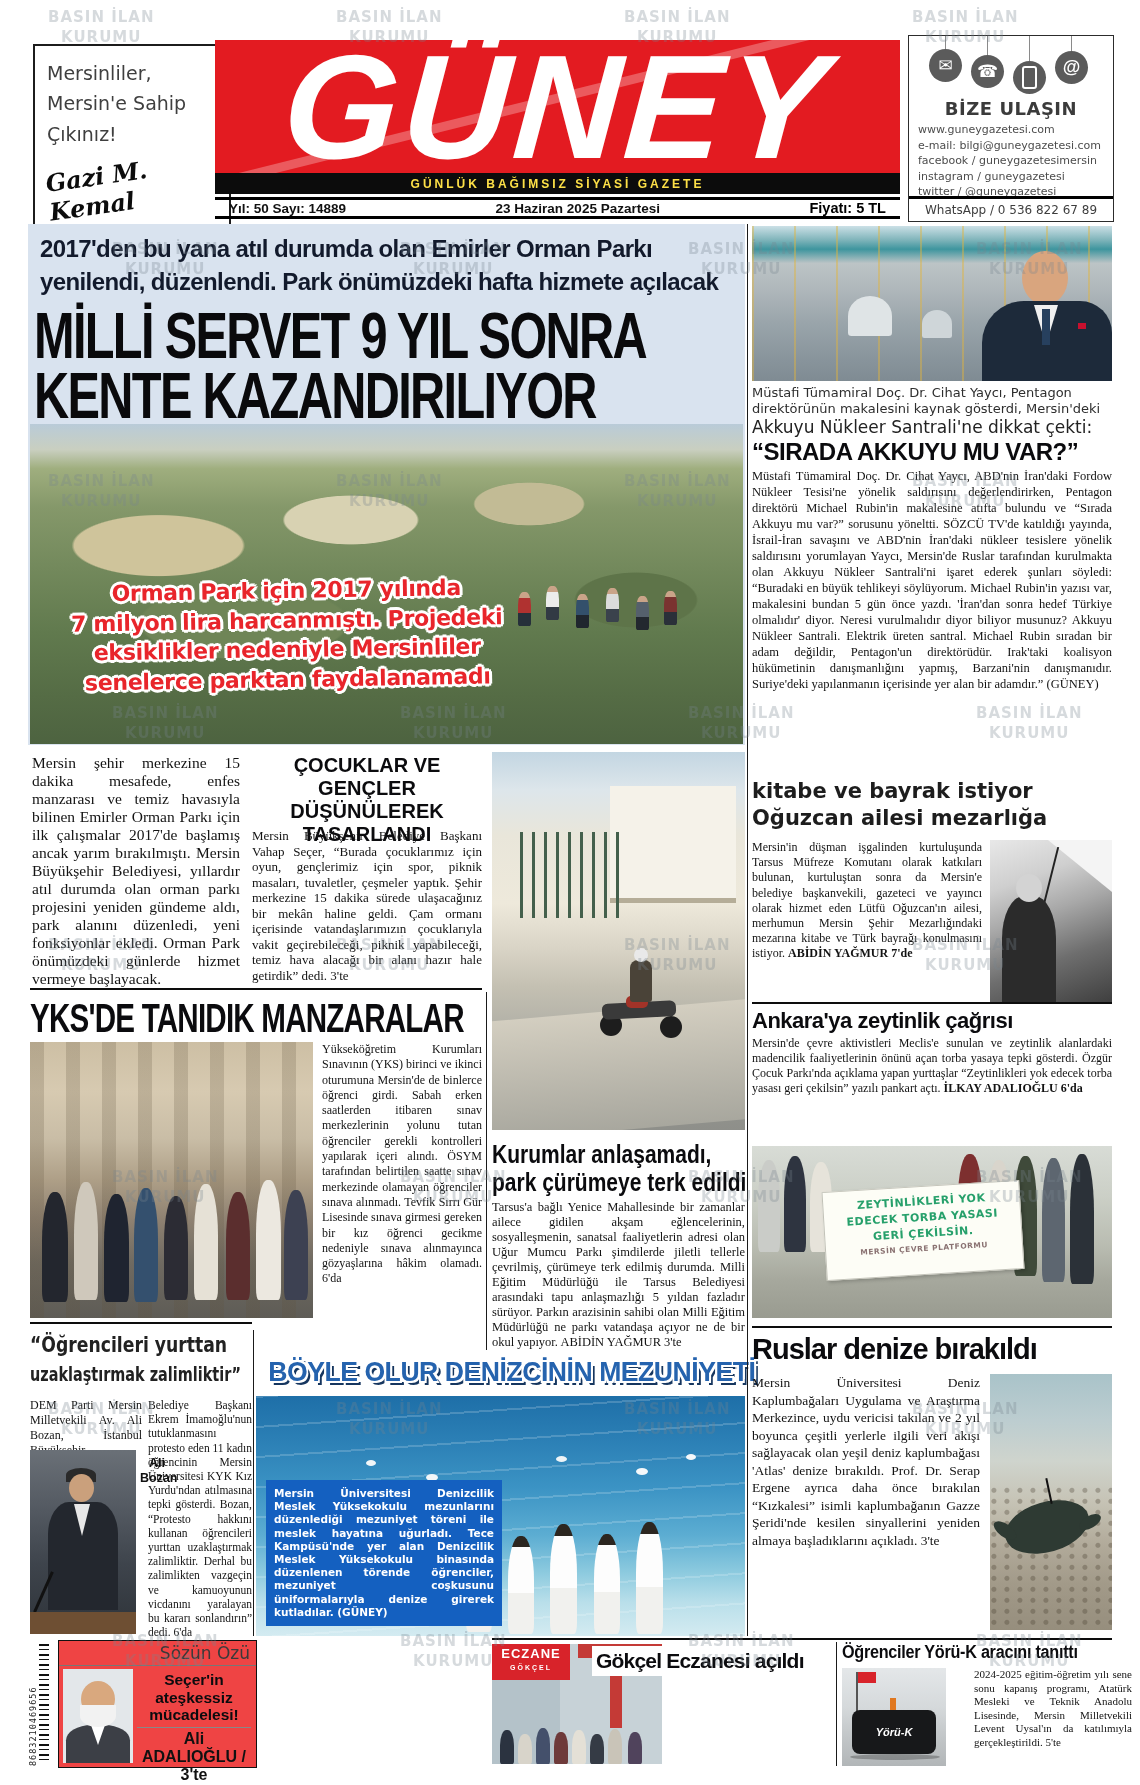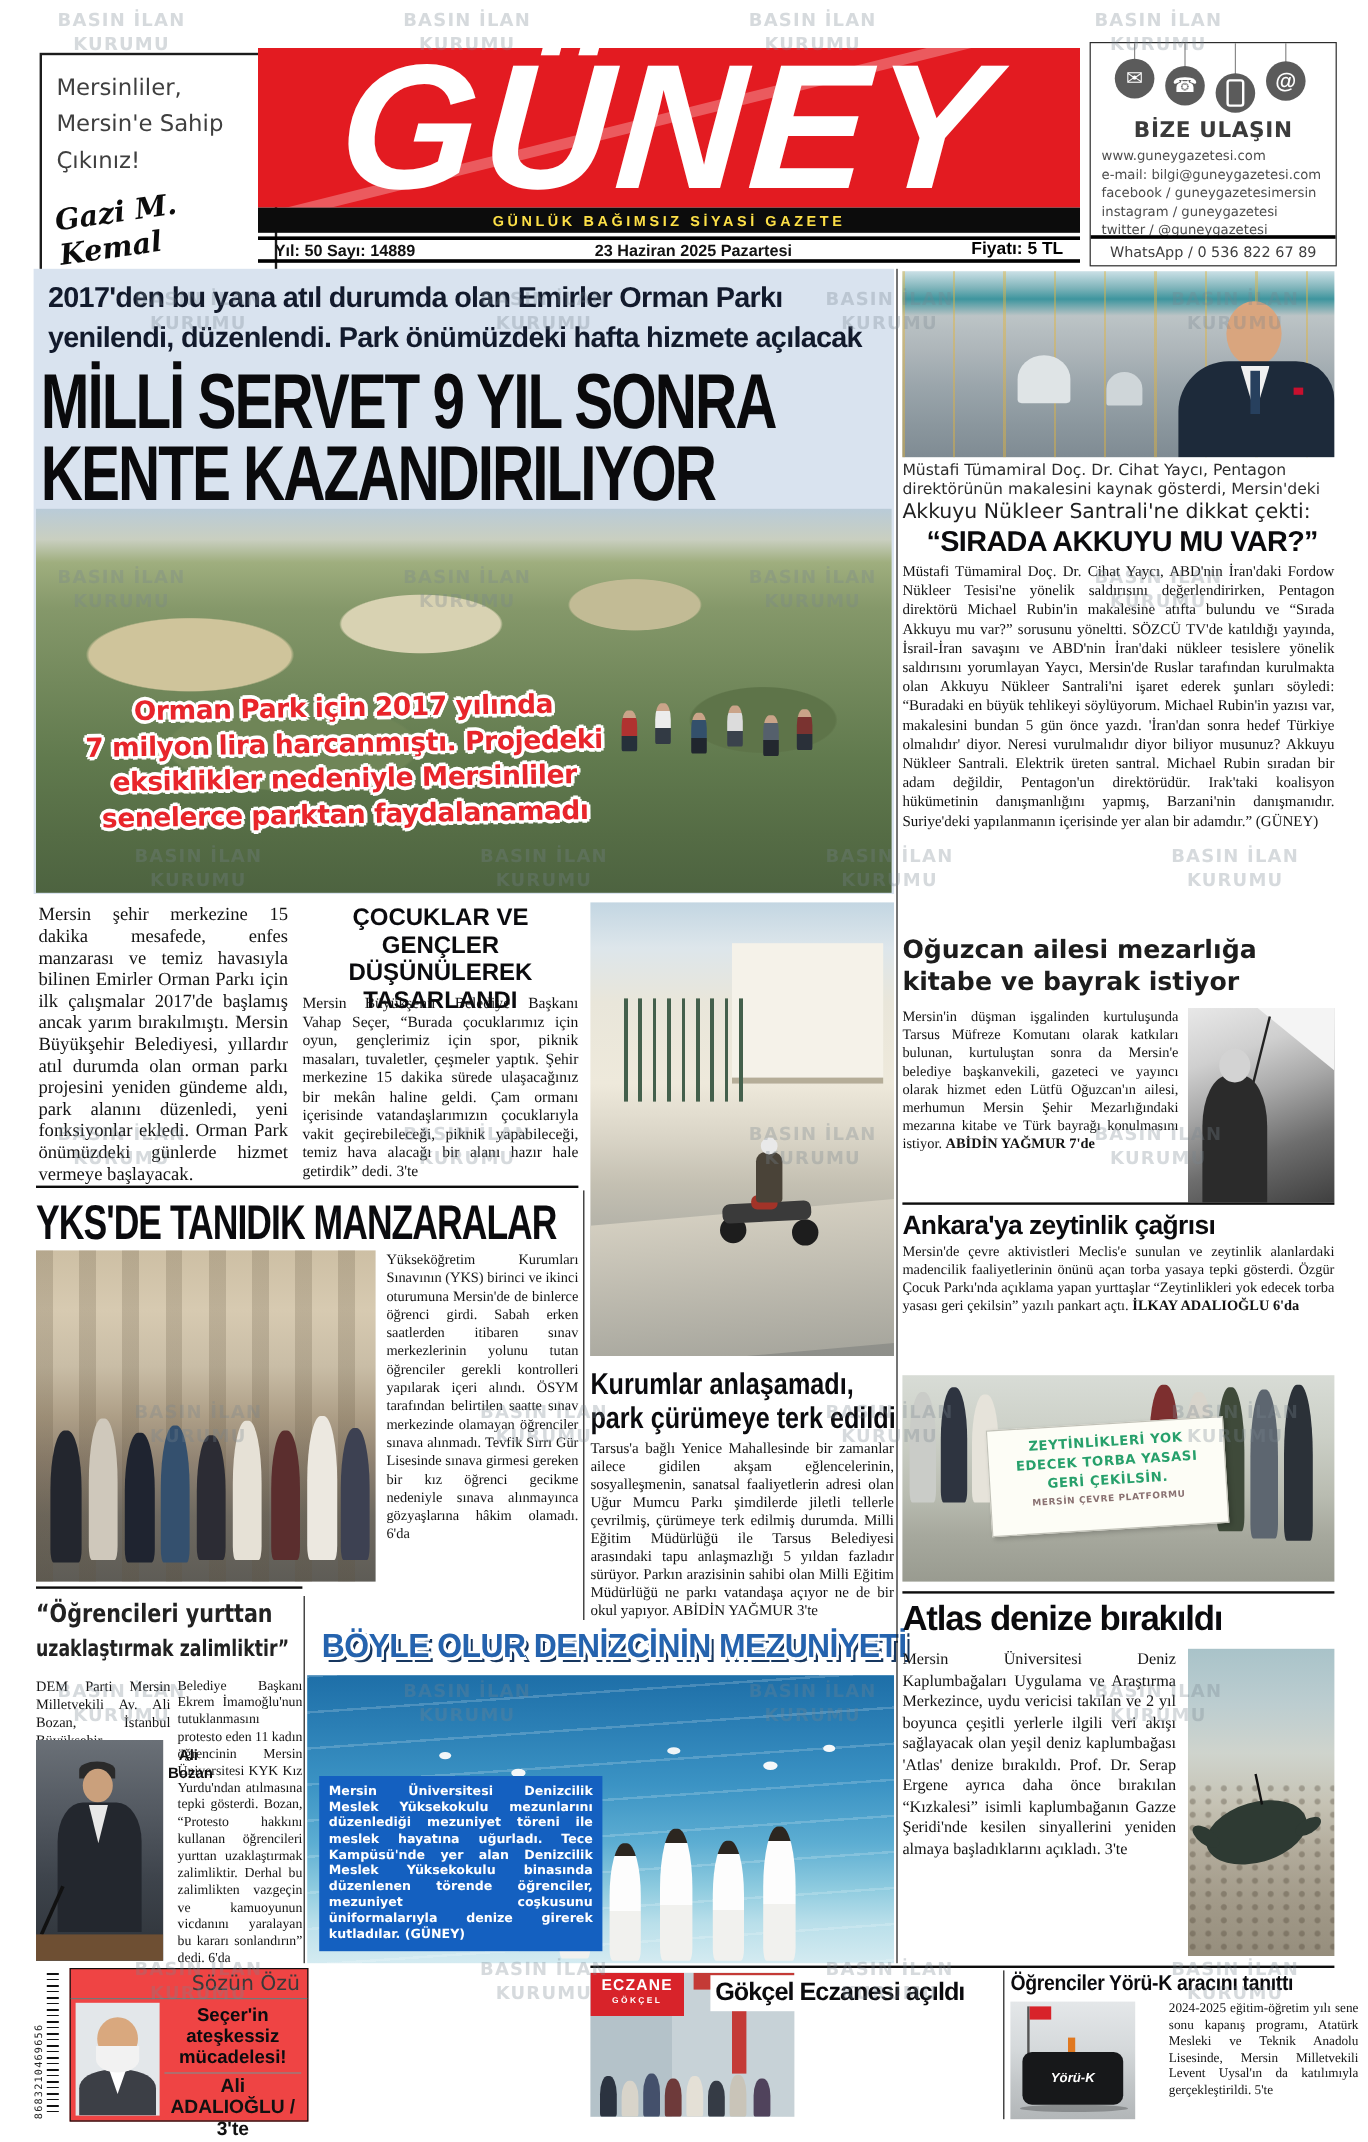--- a/index.html
+++ b/index.html
@@ -265,26 +265,26 @@
     <div class="abs" style="right:0;bottom:0;width:130px;height:130px;">
       <div class="abs" style="left:40px;top:0;width:46px;height:54px;border-radius:50%;background:#d9a57e;"></div>
       <div class="abs" style="left:0;top:50px;width:130px;height:80px;background:#1d2a3a;border-radius:42px 32px 0 0;"></div>
       <div class="abs" style="left:52px;top:54px;width:24px;height:40px;background:#f0f0f0;clip-path:polygon(0 0,100% 0,50% 100%);"></div>
       <div class="abs" style="left:60px;top:58px;width:8px;height:36px;background:#27405e;"></div>
       <div class="abs" style="left:96px;top:72px;width:8px;height:6px;background:#c8102e;"></div>
     </div>
   </div>
   <div class="djv abs" style="left:752px;top:385px;width:360px;font-size:13px;color:#2e2e2e;line-height:15.5px;">Müstafi Tümamiral Doç. Dr. Cihat Yaycı, Pentagon direktörünün makalesini kaynak gösterdi, Mersin'deki</div>
   <div class="djv abs" style="left:752px;top:417px;width:360px;font-size:17px;color:#222;">Akkuyu Nükleer Santrali'ne dikkat çekti:</div>
-  <div class="cond abs" style="left:752px;top:438px;width:360px;font-size:24px;letter-spacing:-.5px;white-space:nowrap;margin-left:20px;">“SIRADA AKKUYU MU VAR?”</div>
+  <div class="cond abs" style="left:752px;top:438px;width:360px;font-size:24px;letter-spacing:-.5px;white-space:nowrap;">“SIRADA AKKUYU MU VAR?”</div>
   <div class="serif abs" style="left:752px;top:468px;width:360px;font-size:12.5px;line-height:16px;">Müstafi Tümamiral Doç. Dr. Cihat Yaycı, ABD'nin İran'daki Fordow Nükleer Tesisi'ne yönelik saldırısını değerlendirirken, Pentagon direktörü Michael Rubin'in makalesine atıfta bulundu ve “Sırada Akkuyu mu var?” sorusunu yöneltti. SÖZCÜ TV'de katıldığı yayında, İsrail-İran savaşını ve ABD'nin İran'daki nükleer tesislere yönelik saldırısını yorumlayan Yaycı, Mersin'de Ruslar tarafından kurulmakta olan Akkuyu Nükleer Santrali'ni işaret ederek şunları söyledi: “Buradaki en büyük tehlikeyi söylüyorum. Michael Rubin'in yazısı var, makalesini bundan 5 gün önce yazdı. 'İran'dan sonra hedef Türkiye olmalıdır' diyor. Neresi vurulmalıdır diyor biliyor musunuz? Akkuyu Nükleer Santrali. Elektrik üreten santral. Michael Rubin sıradan bir adam değildir, Pentagon'un direktörüdür. Irak'taki koalisyon hükümetinin danışmanlığını yapmış, Barzani'nin danışmanıdır. Suriye'deki yapılanmanın içerisinde yer alan bir adamdır.” (GÜNEY)</div>
 
   <div class="abs" style="left:752px;top:778px;width:360px;">
+    <div class="djv" style="font-size:21px;font-weight:bold;color:#1d1d1d;line-height:27px;">kitabe ve bayrak istiyor</div>
     <div class="djv" style="font-size:21px;font-weight:bold;color:#1d1d1d;line-height:27px;">Oğuzcan ailesi mezarlığa</div>
-    <div class="djv" style="font-size:21px;font-weight:bold;color:#1d1d1d;line-height:27px;">kitabe ve bayrak istiyor</div>
   </div>
   <div class="ph" style="left:990px;top:840px;width:122px;height:162px;background:linear-gradient(160deg,#e8e8e8 0%,#cfcfcf 25%,#a8a8a8 45%,#6e6e6e 70%,#3f3f3f 100%);">
     <div class="abs" style="right:0;top:0;width:64px;height:52px;background:#f4f4f4;clip-path:polygon(0 0,100% 0,100% 100%);"></div>
     <div class="abs" style="left:58px;top:6px;width:2px;height:76px;background:#222;transform:rotate(14deg);"></div>
     <div class="abs" style="left:12px;top:56px;width:54px;height:106px;background:#2b2b2b;border-radius:40% 40% 0 0;"></div>
     <div class="abs" style="left:26px;top:34px;width:26px;height:28px;border-radius:50%;background:#d3d3d3;"></div>
   </div>
   <div class="serif abs" style="left:752px;top:840px;width:230px;font-size:12px;line-height:15.2px;">
     <span>Mersin'in düşman işgalinden kurtuluşunda Tarsus Müfreze Komutanı olarak katkıları bulunan, kurtuluştan sonra da Mersin'e belediye başkanvekili, gazeteci ve yayıncı olarak hizmet eden Lütfü Oğuzcan'ın ailesi, merhumun Mersin Şehir Mezarlığındaki mezarına kitabe ve Türk bayrağı konulmasını istiyor.</span>
     <span class="author">ABİDİN YAĞMUR 7'de</span>
@@ -307,21 +307,21 @@
     <span class="person" style="left:318px;top:8px;width:24px;height:130px;background:#2b3138;"></span>
     <div class="abs" style="left:72px;top:40px;width:196px;height:80px;background:#fdfdf6;border:1px solid #c2c2b8;transform:rotate(-3.5deg);padding-top:7px;text-align:center;box-shadow:2px 2px 4px rgba(0,0,0,.2);">
       <div class="djv" style="font-size:11px;font-weight:800;color:#27a06b;letter-spacing:.5px;line-height:16px;">ZEYTİNLİKLERİ YOK</div>
       <div class="djv" style="font-size:11px;font-weight:800;color:#27a06b;letter-spacing:.5px;line-height:16px;">EDECEK TORBA YASASI</div>
       <div class="djv" style="font-size:11px;font-weight:800;color:#27a06b;letter-spacing:.5px;line-height:16px;">GERİ ÇEKİLSİN.</div>
       <div class="djv" style="font-size:7.5px;font-weight:800;color:#8a7272;letter-spacing:.5px;line-height:14px;">MERSİN ÇEVRE PLATFORMU</div>
     </div>
   </div>
 
   <div class="hr" style="left:752px;top:1326px;width:360px;height:1.5px;"></div>
-  <div class="cond abs" style="left:752px;top:1333px;width:360px;font-size:29px;letter-spacing:-1px;white-space:nowrap;">Atlas denize bırakıldı</div>
+  <div class="cond abs" style="left:752px;top:1333px;width:360px;font-size:29px;letter-spacing:-1px;white-space:nowrap;">Ruslar denize bırakıldı</div>
   <div class="serif abs" style="left:752px;top:1374px;width:228px;font-size:13.5px;line-height:17.5px;">Mersin Üniversitesi Deniz Kaplumbağaları Uygulama ve Araştırma Merkezince, uydu vericisi takılan ve 2 yıl boyunca çeşitli yerlerle ilgili veri akışı sağlayacak olan yeşil deniz kaplumbağası 'Atlas' denize bırakıldı. Prof. Dr. Serap Ergene ayrıca daha önce bırakılan “Kızkalesi” isimli kaplumbağanın Gazze Şeridi'nde kesilen sinyallerini yeniden almaya başladıklarını açıkladı. 3'te</div>
   <div class="ph" style="left:990px;top:1374px;width:122px;height:256px;background:linear-gradient(180deg,#a9c3c9 0%,#bccdd0 18%,#cfd4cd 34%,#c6c3b5 50%,#b2ab9b 66%,#a29a89 82%,#968e7d 100%);">
     <div class="abs" style="left:0;top:44%;width:100%;height:56%;background-image:radial-gradient(circle at 30% 30%,rgba(70,60,45,.32) 0 2px,rgba(0,0,0,0) 3px);background-size:13px 11px;"></div>
     <div class="abs" style="left:14px;top:128px;width:86px;height:50px;background:#2e3a33;border-radius:50%;transform:rotate(-16deg);"></div>
     <div class="abs" style="left:2px;top:150px;width:26px;height:13px;background:#2e3a33;border-radius:50%;transform:rotate(36deg);"></div>
     <div class="abs" style="left:88px;top:142px;width:24px;height:12px;background:#2e3a33;border-radius:50%;transform:rotate(-30deg);"></div>
     <div class="abs" style="left:58px;top:104px;width:2px;height:26px;background:#111;transform:rotate(-12deg);"></div>
   </div>
 
   <div class="hr" style="left:492px;top:1638px;width:620px;height:1.5px;"></div>

